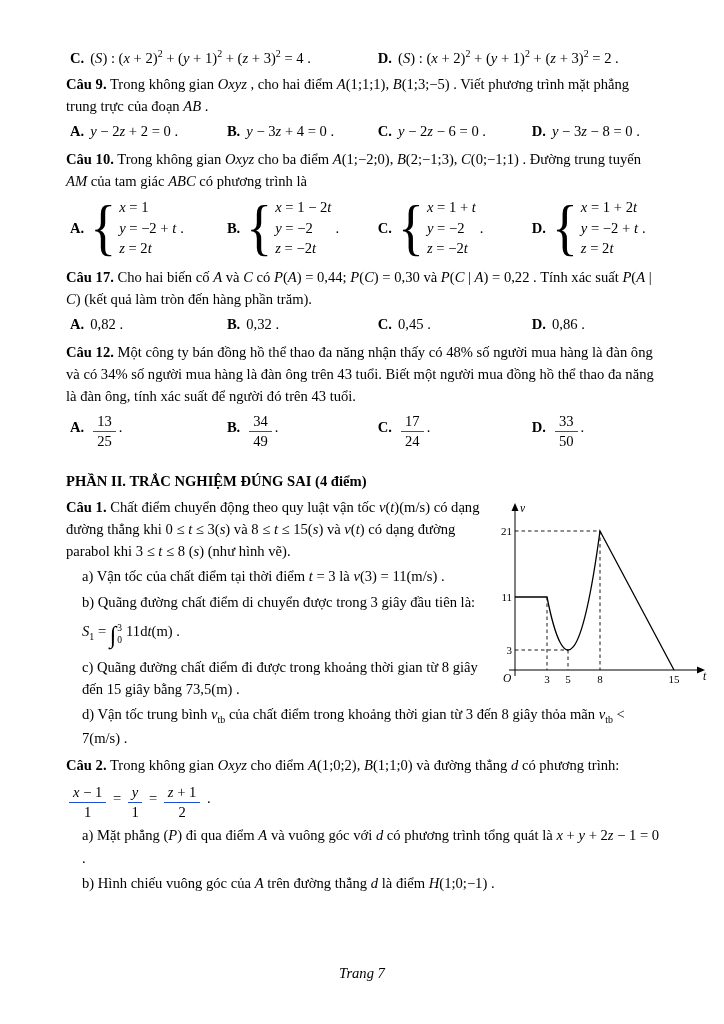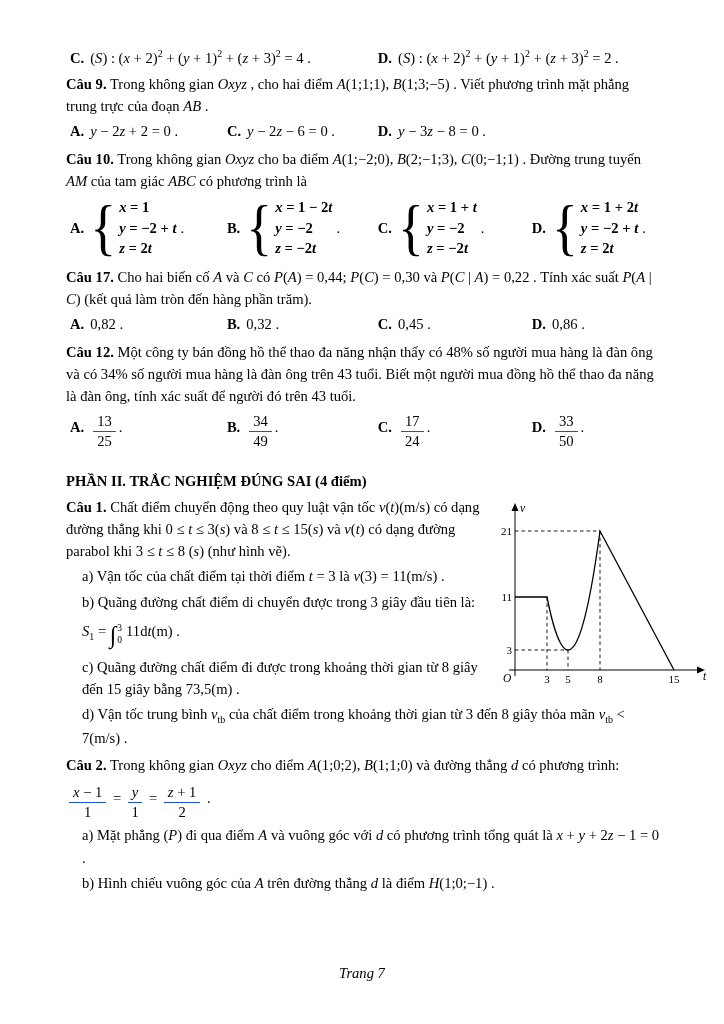--- a/index.html
+++ b/index.html
@@ -15,21 +15,21 @@
   .opt-row{display:grid;grid-template-columns:26.5% 25.5% 26% 22%;padding-left:4px;margin:3px 0 5px;}
   .opt-row.two{grid-template-columns:52% 48%;margin:0 0 4px;}
   .opt-label{font-weight:bold;margin-right:6px;}
   sup{font-size:0.68em;}
   sub{font-size:0.68em;}
   i{font-family:"Liberation Serif",serif;}
   
   .opt-row.systems{margin:5px 0 7px;}
   .opt.sys{display:flex;align-items:center;}
   .brace{font-size:54px;font-weight:300;line-height:58px;transform:scaleY(1.12);margin:0 3px 0 0;}
-  .eqs{display:inline-block;font-weight:bold;}
+  .eqs{display:inline-block;}
   .eqs span{display:block;line-height:1.42;}
   .sys-dot{margin-left:4px;}
   
   .frac{display:inline-block;text-align:center;vertical-align:-0.95em;line-height:1.15;margin:0 3px;}
   .frac .num{display:block;border-bottom:1px solid #1d4ed8;padding:0 4px 1px;}
   .frac .den{display:block;padding-top:1px;}
   .opt-row.fracs{margin:6px 0 10px;}
   
   .part2-heading{font-weight:bold;margin-top:20px;}
   .instruction{font-style:italic;margin-top:2px;}
@@ -64,20 +64,21 @@
       <span class="opt-label">D.</span><span>(<i>S</i>) : (<i>x</i> + 2)<sup>2</sup> + (<i>y</i> + 1)<sup>2</sup> + (<i>z</i> + 3)<sup>2</sup> = 2 .</span>
     </div>
   </div>
 
   <p class="q">
     <b class="qlabel">Câu 9.</b>
     <span>Trong không gian <i>Oxyz</i> , cho hai điểm <i>A</i>(1;1;1), <i>B</i>(1;3;−5) . Viết phương trình mặt phẳng trung trực của đoạn <i>AB</i> .</span>
   </p>
   <div class="opt-row">
     <div class="opt"><span class="opt-label">A.</span><span><i>y</i> − 2<i>z</i> + 2 = 0 .</span></div>
+    <div class="opt"><span class="opt-label">B.</span><span><i>y</i> − 3<i>z</i> + 4 = 0 .</span></div>
     <div class="opt"><span class="opt-label">C.</span><span><i>y</i> − 2<i>z</i> − 6 = 0 .</span></div>
     <div class="opt"><span class="opt-label">D.</span><span><i>y</i> − 3<i>z</i> − 8 = 0 .</span></div>
   </div>
 
   <p class="q">
     <b class="qlabel">Câu 10.</b>
     <span>Trong không gian <i>Oxyz</i> cho ba điểm <i>A</i>(1;−2;0), <i>B</i>(2;−1;3), <i>C</i>(0;−1;1) . Đường trung tuyến <i>AM</i> của tam giác <i>ABC</i> có phương trình là</span>
   </p>
   <div class="opt-row systems">
     <div class="opt sys">

